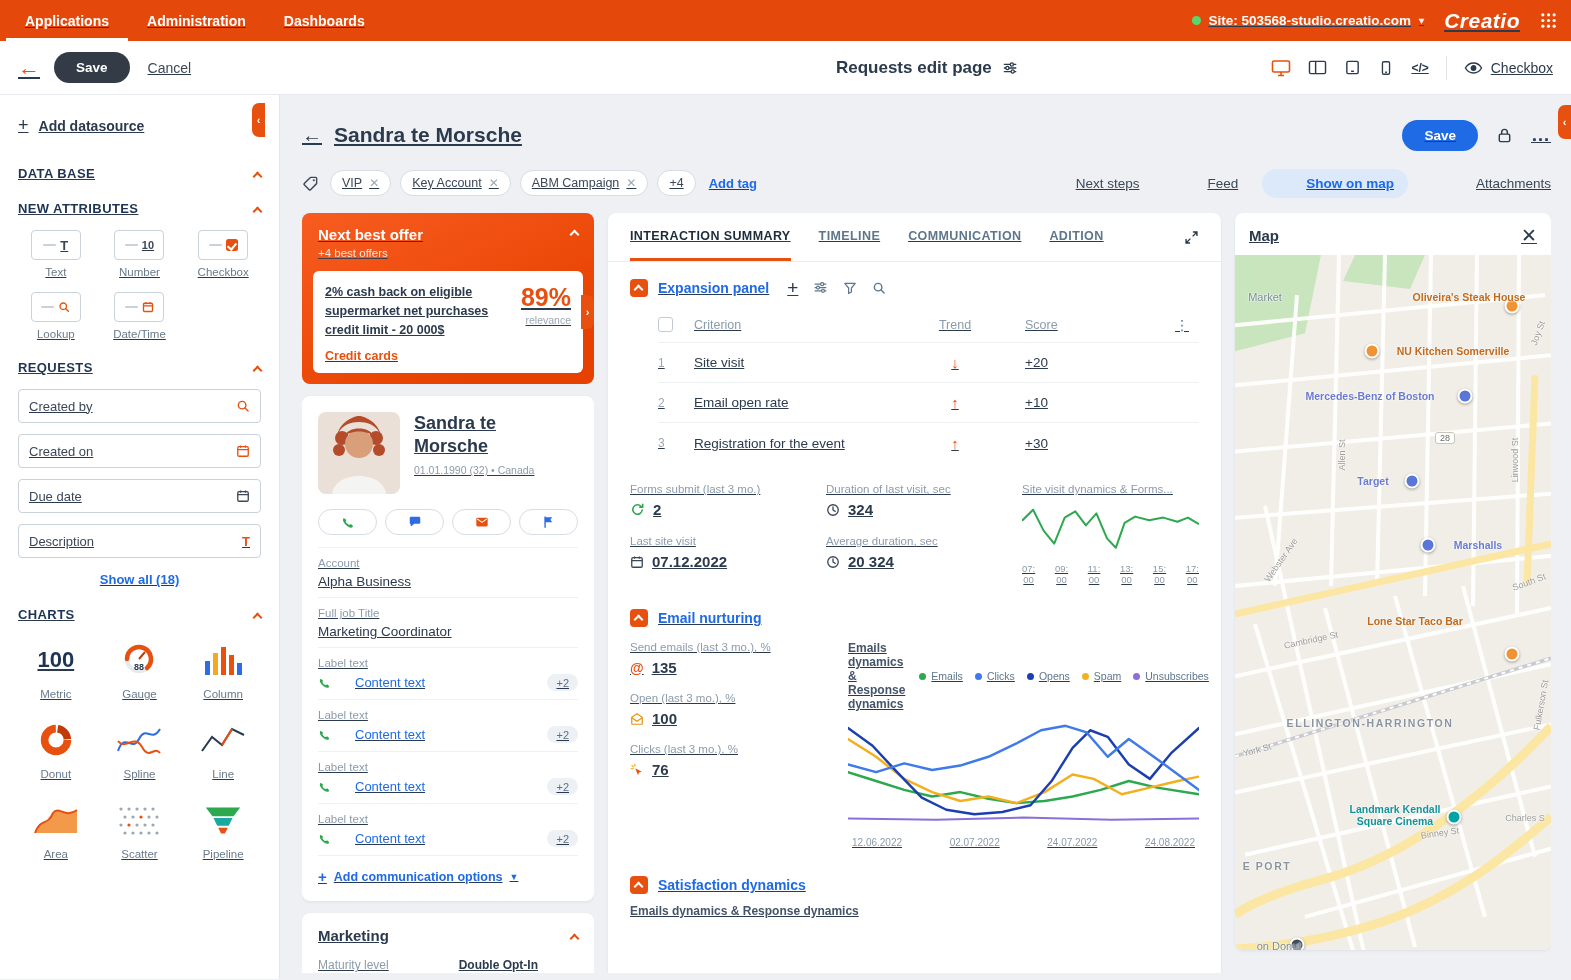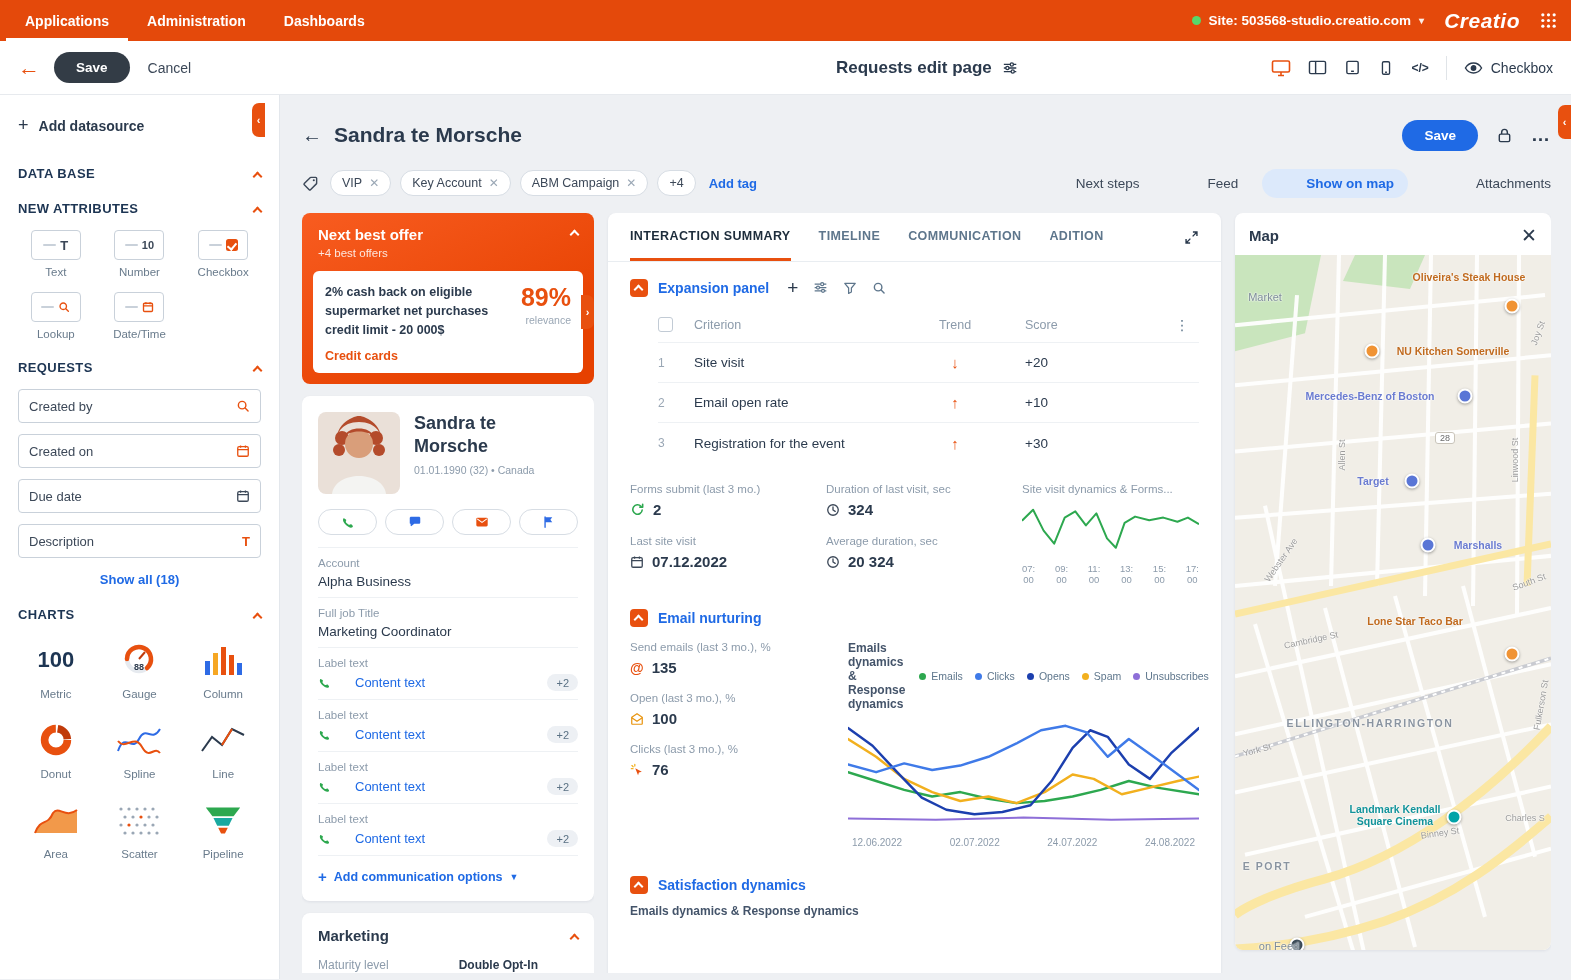--- a/index.html
+++ b/index.html
@@ -1,18 +1,18 @@
 <!DOCTYPE html>
 <html><head>
 <meta charset="utf-8">
 <style>
   * { box-sizing: border-box; }
   html,body { margin:0; width:1571px; height:980px; overflow:hidden;
     font-family:"Liberation Sans",sans-serif; background:#EEF0F3; color:#2B3A4D; }
-  .app { position:relative; width:100%; height:100%; }
+  .app { position:relative; width:100%; height:100%;text-decoration:underline; }
 
   
   .topbar { height:41px; background:#E4490B; display:flex; align-items:stretch; color:#fff; }
   .topnav { display:flex; align-items:stretch; padding-left:6px; }
   .topnav-item { display:flex; align-items:center; padding:0 19px; font-size:14px; font-weight:700; cursor:pointer; }
   .topnav-item.active { box-shadow:inset 0 -3px 0 #fff; }
   .topbar-right { margin-left:auto; display:flex; align-items:center; gap:20px; padding-right:14px; }
   .site-select { display:flex; align-items:center; gap:8px; font-size:13.5px; font-weight:600; cursor:pointer; }
   .site-dot { width:9px; height:9px; border-radius:50%; background:#57D86B; }
   .caret { font-size:10px; opacity:.9; }
@@ -919,41 +919,41 @@
             </svg>
 
           <span class="map-marker mk-food" style="left: 277px; top: 51px;"></span>
               <span class="map-marker mk-food" style="left: 137px; top: 96px;"></span>
               <span class="map-marker mk-store" style="left: 230px; top: 141px;"></span>
               <span class="map-marker mk-store" style="left: 177px; top: 226px;"></span>
               <span class="map-marker mk-store" style="left: 193px; top: 290px;"></span>
               <span class="map-marker mk-food" style="left: 277px; top: 399px;"></span>
               <span class="map-marker mk-cinema" style="left: 219px; top: 562px;"></span>
               <span class="map-marker mk-dark" style="left: 62px; top: 690px;"></span>
-              <span class="map-label food" style="left: 220px; top: 22px; transform: translate(-50%, -50%) rotate(0deg); padding-left: 28px;">Oliveira's Steak House</span>
+              <span class="map-label food" style="left: 220px; top: 42px; transform: translate(-50%, -50%) rotate(0deg); padding-left: 28px;">Oliveira's Steak House</span>
               <span class="map-label place" style="left: 30px; top: 42px; transform: translate(-50%, -50%) rotate(0deg);">Market</span>
               <span class="map-label food" style="left: 218px; top: 96px; transform: translate(-50%, -50%) rotate(0deg);">NU Kitchen Somerville</span>
               <span class="map-label store" style="left: 135px; top: 141px; transform: translate(-50%, -50%) rotate(0deg);">Mercedes-Benz of Boston</span>
               <span class="map-label shield" style="left: 210px; top: 183px; transform: translate(-50%, -50%) rotate(0deg);">28</span>
               <span class="map-label store" style="left: 138px; top: 226px; transform: translate(-50%, -50%) rotate(0deg);">Target</span>
               <span class="map-label store" style="left: 243px; top: 290px; transform: translate(-50%, -50%) rotate(0deg);">Marshalls</span>
               <span class="map-label street" style="left: 107px; top: 200px; transform: translate(-50%, -50%) rotate(-90deg);">Allen St</span>
               <span class="map-label street" style="left: 303px; top: 78px; transform: translate(-50%, -50%) rotate(-70deg);">Joy St</span>
               <span class="map-label street" style="left: 280px; top: 205px; transform: translate(-50%, -50%) rotate(-90deg);">Linwood St</span>
               <span class="map-label street" style="left: 46px; top: 305px; transform: translate(-50%, -50%) rotate(-55deg);">Webster Ave</span>
               <span class="map-label street" style="left: 294px; top: 327px; transform: translate(-50%, -50%) rotate(-20deg);">South St</span>
               <span class="map-label street" style="left: 76px; top: 385px; transform: translate(-50%, -50%) rotate(-12deg);">Cambridge St</span>
               <span class="map-label food" style="left: 180px; top: 366px; transform: translate(-50%, -50%) rotate(0deg);">Lone Star Taco Bar</span>
               <span class="map-label street" style="left: 306px; top: 450px; transform: translate(-50%, -50%) rotate(-80deg);">Fulkerson St</span>
               <span class="map-label area" style="left: 135px; top: 468px; transform: translate(-50%, -50%) rotate(0deg);">ELLINGTON-HARRINGTON</span>
               <span class="map-label street" style="left: 22px; top: 495px; transform: translate(-50%, -50%) rotate(-15deg);">York St</span>
               <span class="map-label street" style="left: 290px; top: 563px; transform: translate(-50%, -50%) rotate(0deg);">Charles S</span>
               <span class="map-label cinema" style="left: 160px; top: 560px; transform: translate(-50%, -50%) rotate(0deg);">Landmark Kendall Square Cinema</span>
               <span class="map-label street" style="left: 205px; top: 578px; transform: translate(-50%, -50%) rotate(-8deg);">Binney St</span>
               <span class="map-label area" style="left: 32px; top: 611px; transform: translate(-50%, -50%) rotate(0deg);">E PORT</span>
-              <span class="map-label place" style="left: 44px; top: 691px; transform: translate(-50%, -50%) rotate(0deg);">on Feed</span>
+              <span class="map-label place" style="left: 44px; top: 691px; transform: translate(-50%, -50%) rotate(0deg);">on Donut</span>
             </div>
         </div>
 
       </div>
     </main>
   </div>
 </div>
 
 </body></html>

